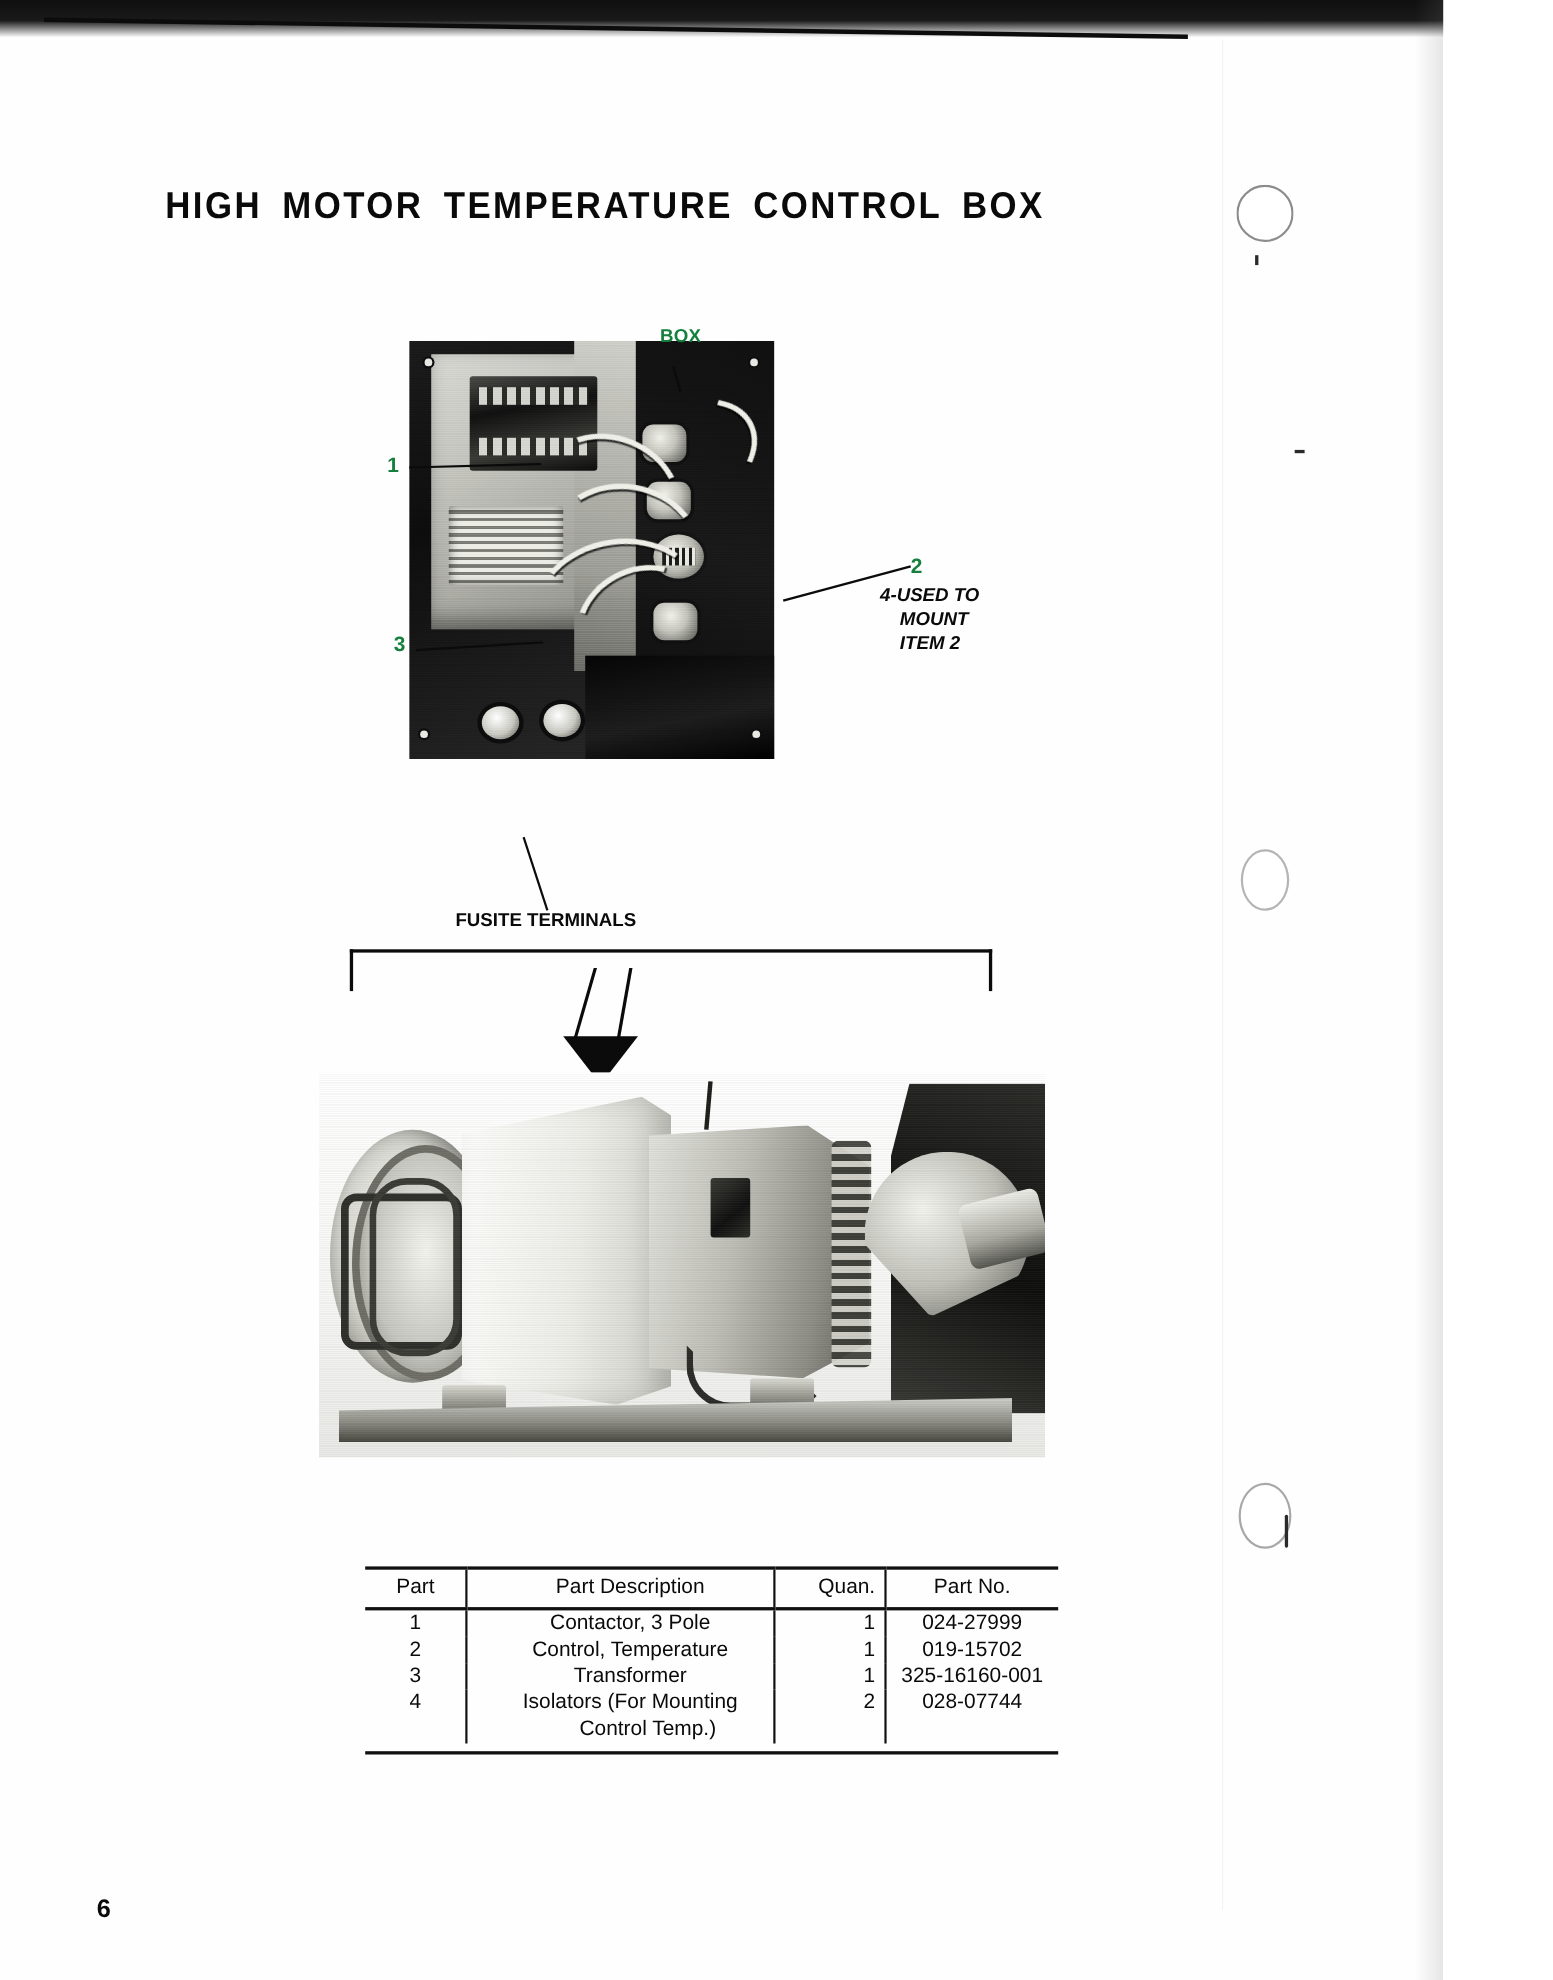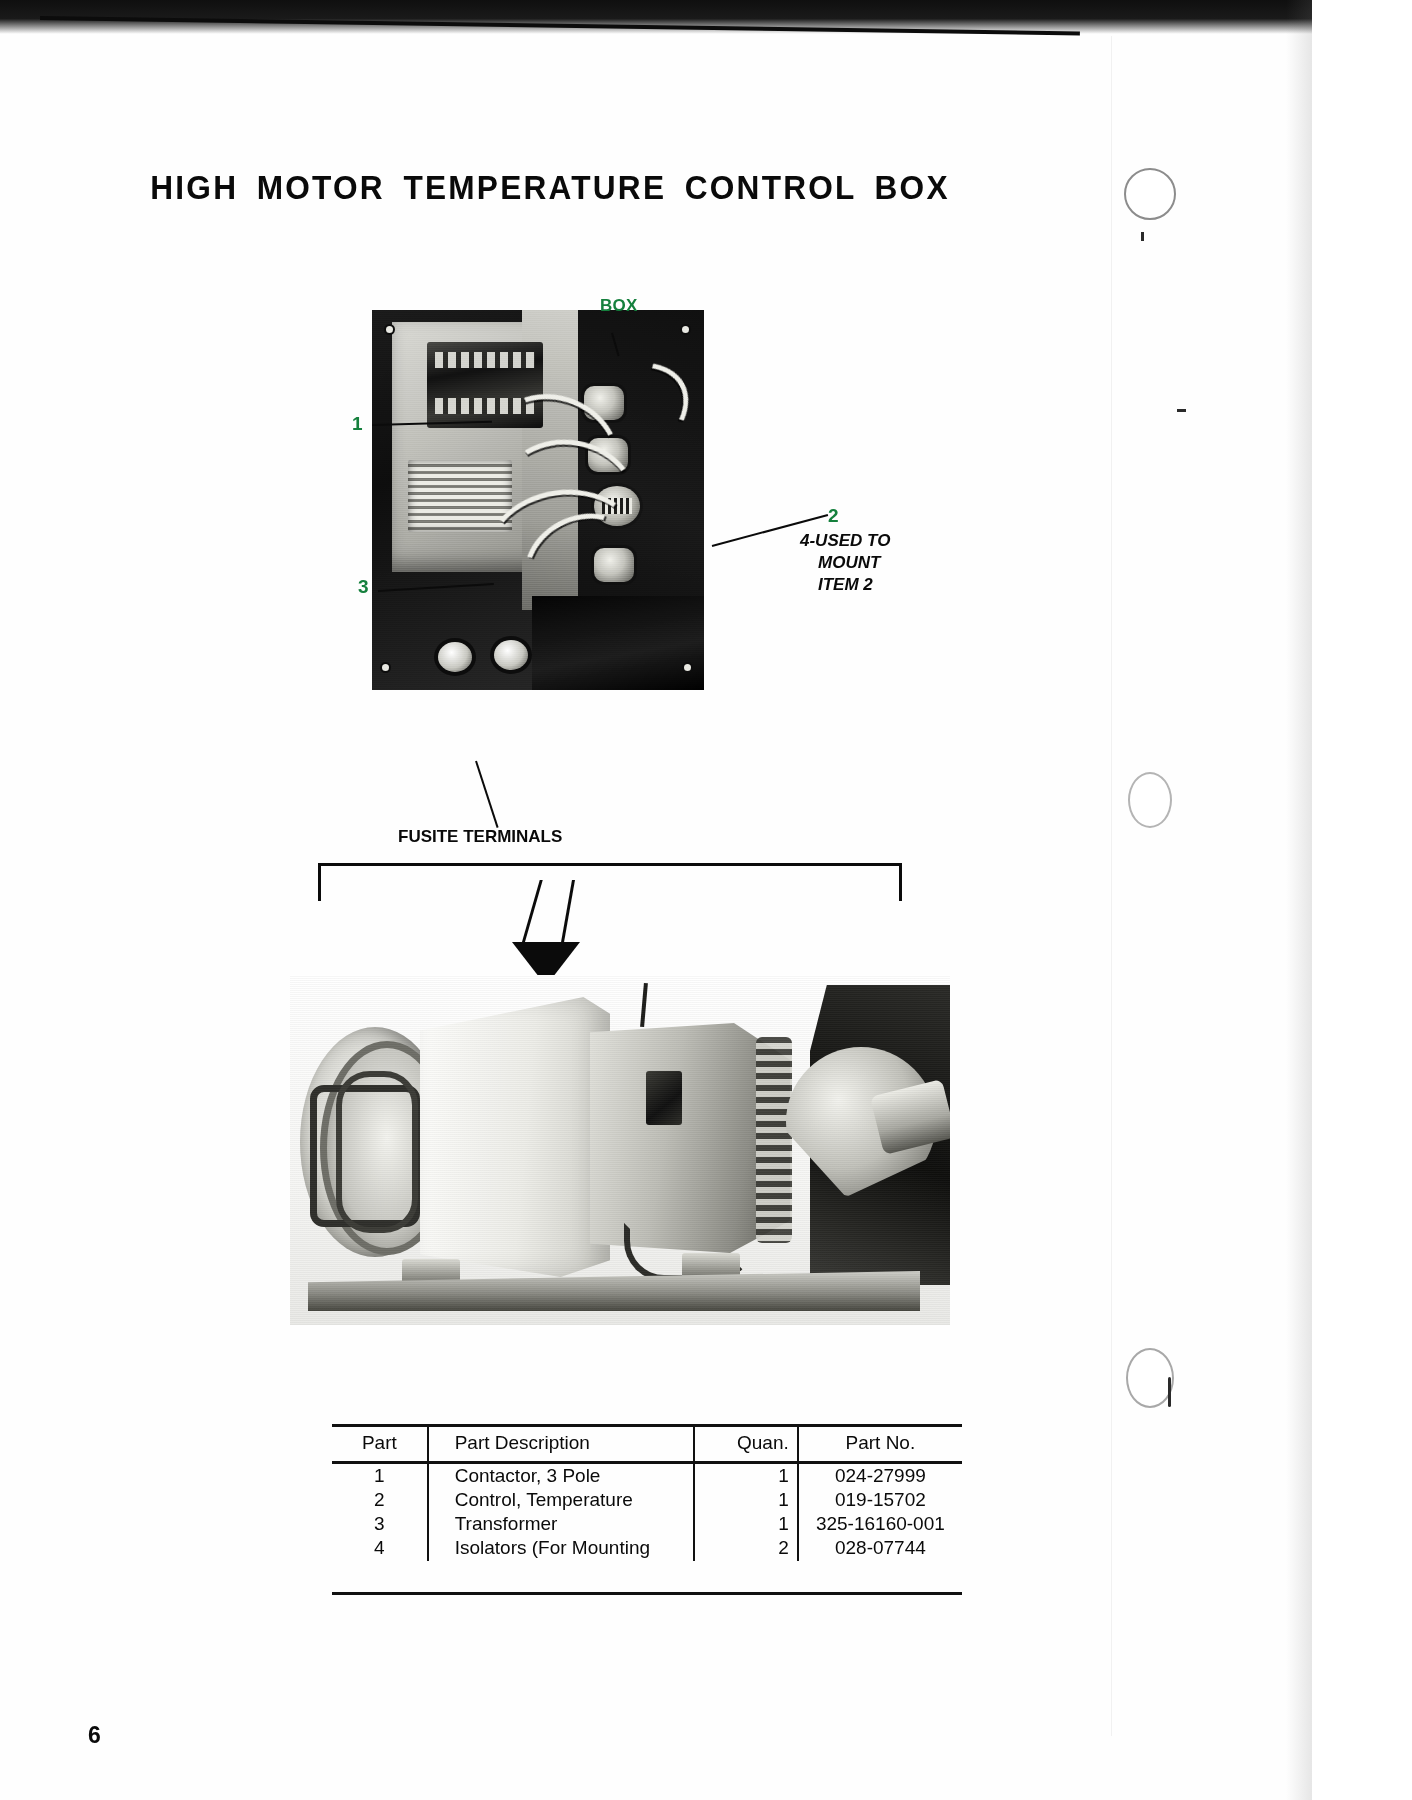--- a/index.html
+++ b/index.html
@@ -369,21 +369,21 @@
   .parts-table thead th {
     border-top: 3px solid #111111;
     border-bottom: 3px solid #111111;
     padding: 5px 8px 7px 8px;
     text-align: center;
     font-weight: 400;
   }
   .parts-table th:first-child, .parts-table td:first-child { border-left: none; }
   .parts-table tbody tr:last-child td { padding-bottom: 2px; }
   .parts-table .col-item  { width: 92px;  text-align: center; }
-  .parts-table .col-desc  { width: 268px; text-align: left; padding-left: 26px; }
+  .parts-table .col-desc  { width: 268px; text-align: center; padding-left: 26px; }
   .parts-table .col-quan  { width: 96px;  text-align: right; }
   .parts-table .col-part  { width: 174px; text-align: center; }
   .table-bottom-rule {
     position: absolute;
     left: 332px; top: 1592px;
     width: 630px; height: 0;
     border-top: 3px solid #111111;
   }
   .row-cont { color: #0a0a0a; }
 
@@ -461,21 +461,21 @@
   <div class="leader" style="left:378px; top:590px; width:116px; transform:rotate(-3.5deg);"></div>
 
   <div class="callout" style="left:828px; top:505px;">2</div>
   <div class="leader" style="left:712px; top:545px; width:120px; transform:rotate(-15deg);"></div>
   <div class="callout-block" style="left:800px; top:530px;font-style:italic;">
     <div>4-USED TO</div>
     <div style="padding-left:18px;">MOUNT</div>
     <div style="padding-left:18px;">ITEM 2</div>
   </div>
 
-  <div class="callout-block" style="left:398px; top:826px;">FUSITE TERMINALS</div>
+  <div class="callout-block" style="left:414px; top:826px;">FUSITE TERMINALS</div>
   <div class="leader" style="left:476px; top:760px; width:70px; transform:rotate(72deg);"></div>
 
   <div class="brace-wrap">
     <div class="brace-line"></div>
     <div class="brace-end left"></div>
     <div class="brace-end right"></div>
   </div>
   <div class="arrow-down">
     <div class="arrow-stem-l"></div>
     <div class="arrow-stem-r"></div>
@@ -530,20 +530,26 @@
         <td class="col-desc">Transformer</td>
         <td class="col-quan">1</td>
         <td class="col-part">325-16160-001</td>
       </tr>
       <tr>
         <td class="col-item">4</td>
         <td class="col-desc">Isolators (For Mounting</td>
         <td class="col-quan">2</td>
         <td class="col-part">028-07744</td>
       </tr>
+      <tr>
+        <td class="col-item"></td>
+        <td class="col-desc row-cont" style="padding-left:58px;">Control Temp.)</td>
+        <td class="col-quan"></td>
+        <td class="col-part"></td>
+      </tr>
     </tbody>
   </table>
   <div class="table-bottom-rule"></div>
 
 
   <div class="folio">6</div>
 
 </div>
 
 </body></html>

